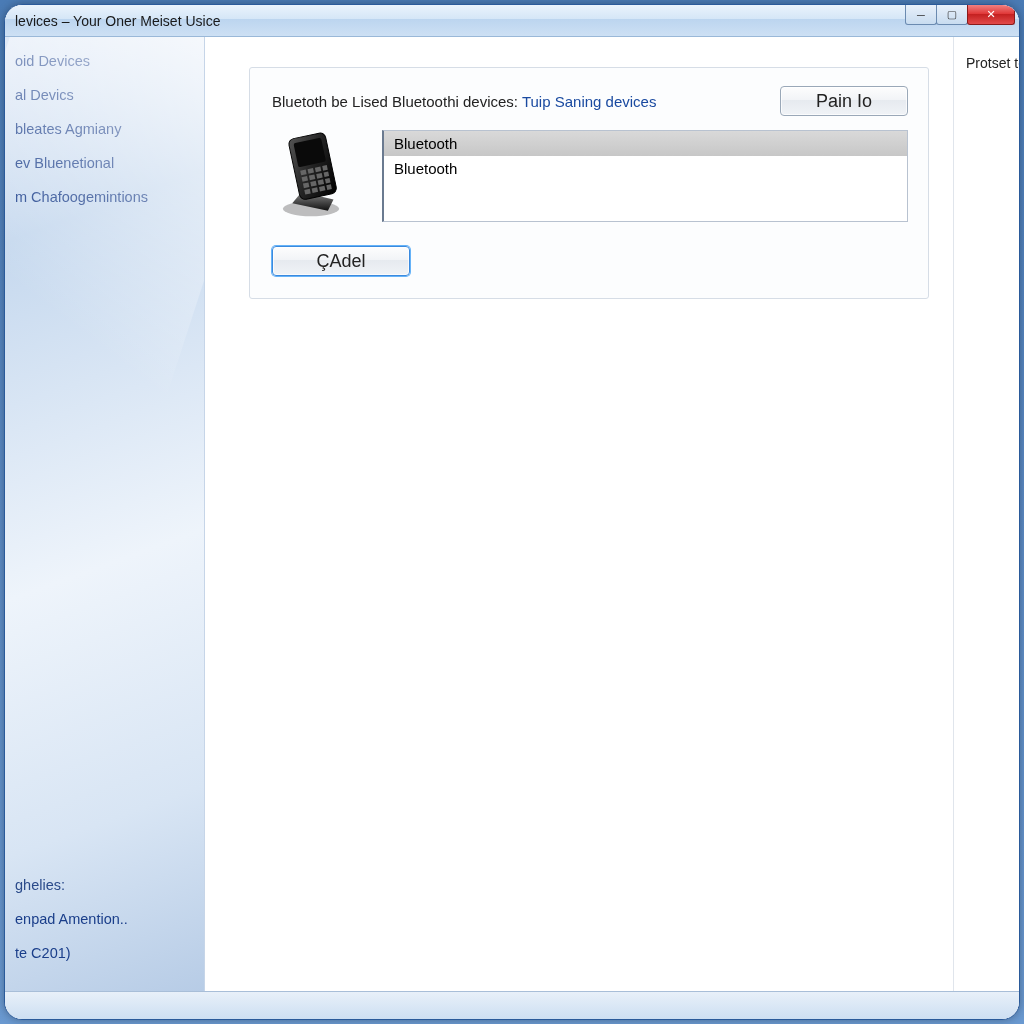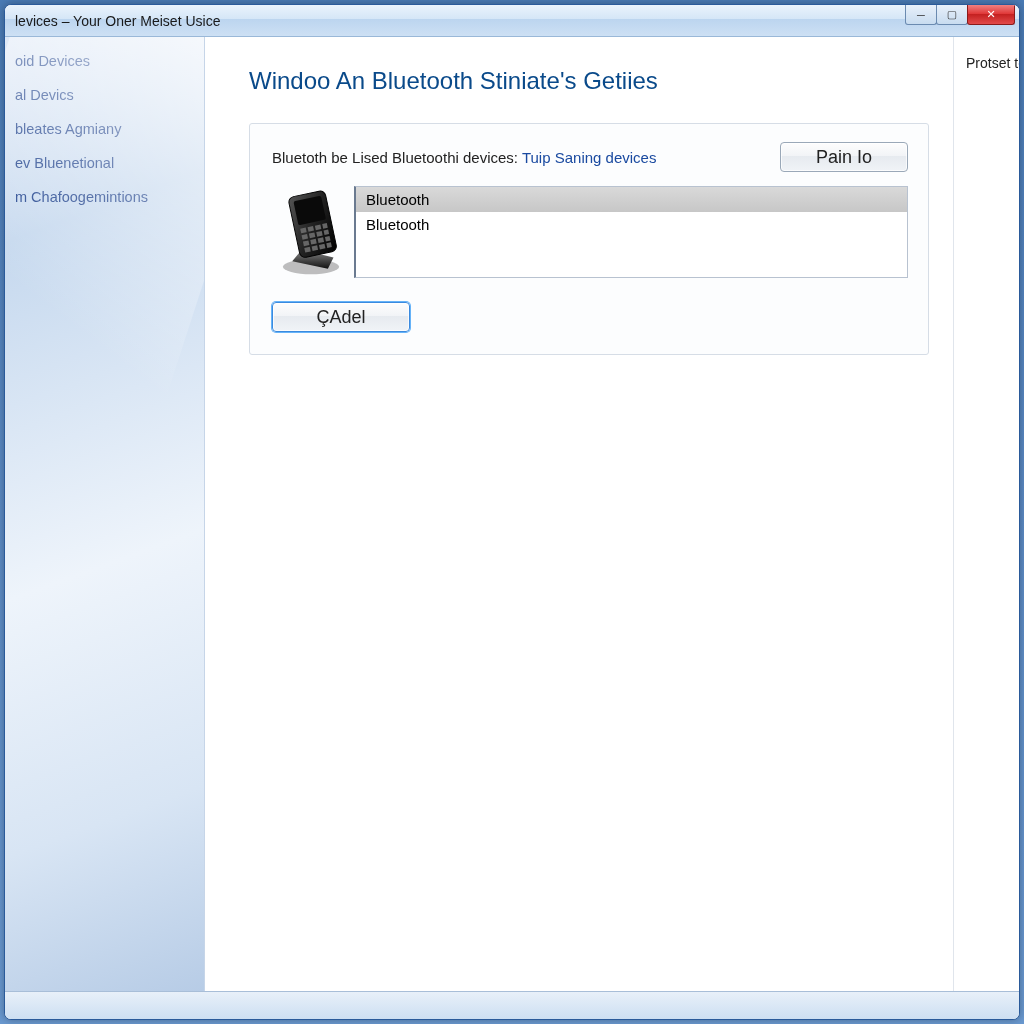--- a/index.html
+++ b/index.html
@@ -5,21 +5,21 @@
   * { box-sizing: border-box; margin: 0; padding: 0; }
   html, body { width: 1024px; height: 1024px; overflow: hidden; font-family: "Segoe UI", Tahoma, sans-serif; }
   body {
     background: linear-gradient(180deg, #4a7bb5 0%, #5c8bc5 50%, #6a99d0 100%);
     padding: 4px;
   }
   .window {
     width: 100%; height: 100%;
     background: #fff;
     border: 1px solid #2a5a9a;
-    border-radius: 7px;
+    border-radius: 18px;
     overflow: hidden;
     display: flex; flex-direction: column;
     box-shadow: 0 0 8px rgba(0,0,0,0.3);
   }
   .titlebar {
     height: 32px;
     background: linear-gradient(180deg, #eaf3fc 0%, #d5e6f7 45%, #bcd5ef 46%, #cde0f4 100%);
     border-bottom: 1px solid #9ab8d8;
     display: flex; align-items: center;
     padding: 0 6px 0 10px;
@@ -115,21 +115,21 @@
     border-radius: 4px;
     font-size: 18px; color: #222;
     cursor: pointer;
     box-shadow: inset 0 0 0 1px rgba(255,255,255,0.7);
   }
   .btn.focus {
     border-color: #3a8adf;
     box-shadow: 0 0 0 1px #66b3f8, inset 0 0 0 1px rgba(255,255,255,0.7);
   }
   .panel-inner {
-    display: flex; gap: 4px; align-items: flex-end;
+    display: flex; gap: 32px; align-items: flex-start;
   }
   .device-icon {
     width: 78px; height: 90px; flex:none;
     display:flex; align-items:center; justify-content:center;
   }
   .listwrap {
     flex: 1; display:flex; gap: 16px; align-items: flex-start;
   }
   .listbox {
     flex: 1;
@@ -185,25 +185,29 @@
   <div class="window-body">
 
     <div class="sidebar">
       <div class="sidenav">
         <a>oid Devices</a>
         <a>al Devics</a>
         <a>bleates Agmiany</a>
         <a>ev Bluenetional</a>
         <a>m Chafoogemintions</a>
       </div>
+      <div class="sidefooter">
+        <span class="muted">ghelies:</span>
+        <a>enpad Amention..</a>
+        <a>te C201)</a>
+      </div>
     </div>
 
     <div class="content">
       <div class="main">
-        <div class="page-title">Windoo An Bluetooth Stiniate's Getiies</div>
 
         <div class="panel">
           <div class="panel-head">
             <div class="panel-head-text">
               <span>Bluetoth be Lised Bluetoothi devices:</span>
               <span class="lnk">Tuip Saning devices</span>
             </div>
             <button class="btn">Pain Io</button>
           </div>
 

